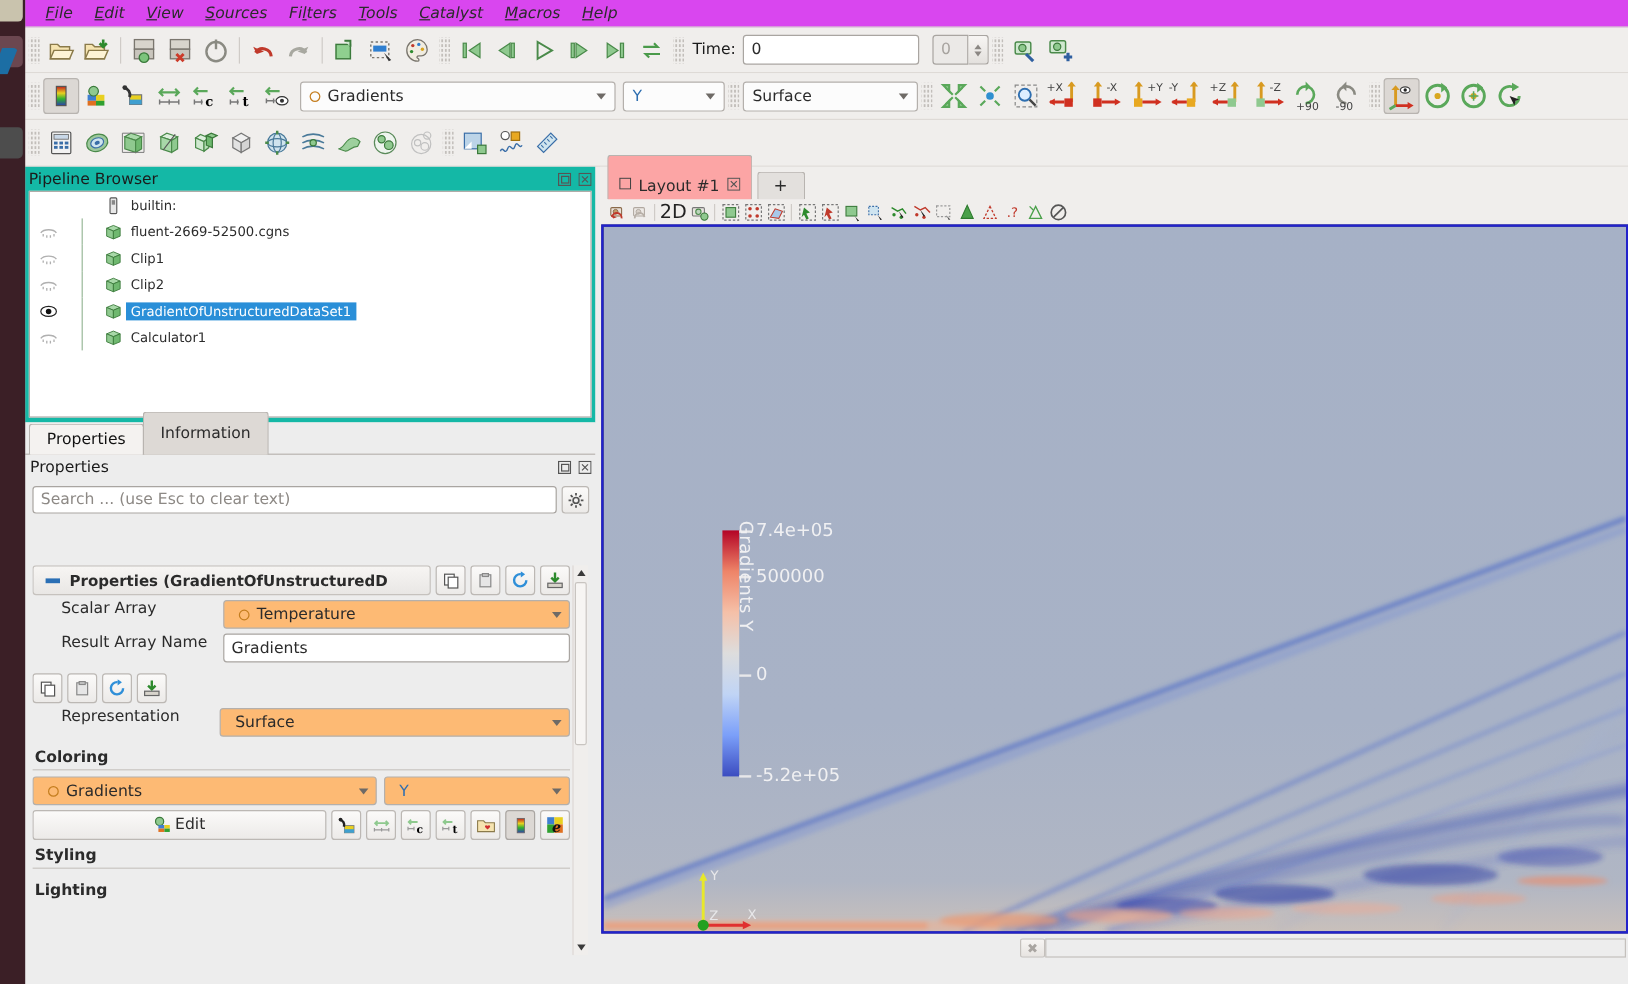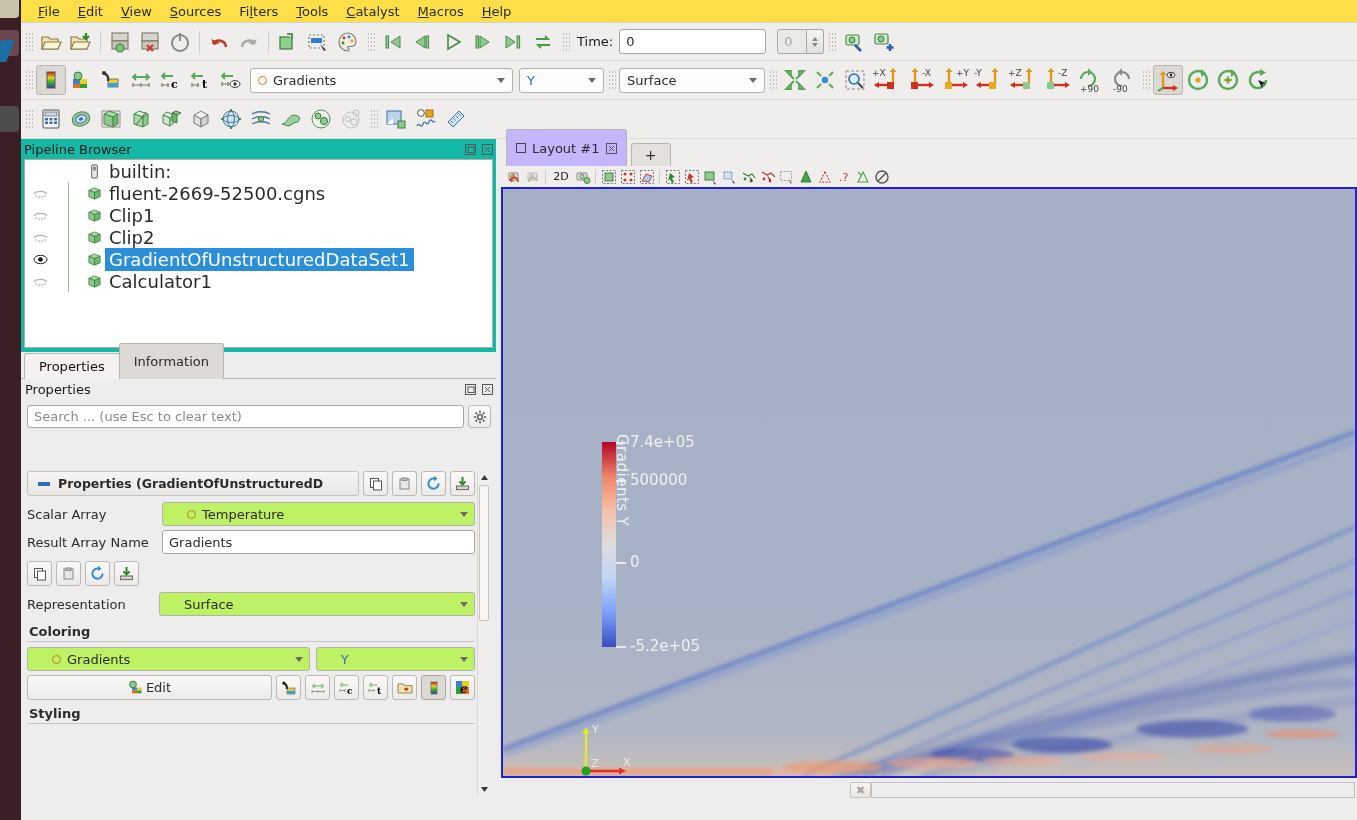--- a/index.html
+++ b/index.html
@@ -7,22 +7,22 @@
     font-family:"DejaVu Sans", sans-serif; font-size:12.5px; color:#2b2b2b; }
   body { background:#ededed; }
 
   
   #launcher { position:absolute; left:0; top:0; width:21px; height:820px;
     background:#3b1f26; z-index:50; }
   .lnch-ico { position:absolute; left:-7px; width:26px; height:26px; border-radius:4px; }
 
   
   #menubar { position:absolute; left:21px; top:0; width:1336px; height:23px;
-    background:#fde047; border-bottom:1px solid #d6d2ce; display:flex; align-items:center;
-    padding-left:8px; }
+    background:#d946ef; border-bottom:1px solid #d6d2ce; display:flex; align-items:center;
+    padding-left:8px;font-style:italic; }
   .menu-item { padding:2px 9px; font-size:13px; color:#2b2b2b; cursor:default; }
   .menu-item u { text-decoration:underline; }
 
   
   .tbrow { position:absolute; left:21px; width:1336px; background:#f0eeec;
     border-bottom:1px solid #dedad6; display:flex; align-items:center; }
   #tb1 { top:23px; height:38px; }
   #tb2 { top:61px; height:39px; }
   #tb3 { top:100px; height:39px; }
   .grip { width:9px; height:22px; margin:0 3px; flex:none;
@@ -58,21 +58,21 @@
 
   
   #pipe { position:absolute; left:21px; top:139px; width:475px; height:213px; background:#14b8a6; }
   .dock-title { height:20px; display:flex; align-items:center; padding:0 2px 0 3px;
     font-size:13px; color:#1b1b1b; }
   .dock-title .t { flex:1; }
   .dockbtn { width:14px; height:14px; margin-left:3px; display:flex; align-items:center;
     justify-content:center; cursor:default; }
   .pipe-body { position:absolute; left:3px; top:20px; right:3px; bottom:4px;
     background:#fff; border:1px solid #b0acа8; border:1px solid #b0aca8; overflow:hidden; }
-  .prow { height:22px; display:flex; align-items:center; padding-left:4px; font-size:18px;
+  .prow { height:22px; display:flex; align-items:center; padding-left:4px; font-size:11px;
     position:relative; cursor:default; }
   .prow .eye { width:22px; display:flex; justify-content:center; flex:none; }
   .prow .ind { width:36px; flex:none; position:relative; height:22px; }
   .prow .nm { padding:1px 4px; white-space:nowrap; }
   .prow.sel .nm { background:#2a8fd8; color:#fff; }
   .cubeico { width:15px; height:15px; flex:none; margin-right:3px; }
 
   
   #props { position:absolute; left:21px; top:352px; width:475px; height:448px; background:#ededed; }
   .tabs { display:flex; height:27px; align-items:flex-end; padding-left:3px; }
@@ -95,24 +95,24 @@
 
   .scrollarea { position:absolute; left:6px; right:6px; top:119px; bottom:4px; overflow:hidden; }
   .secthead { display:flex; align-items:center; gap:4px; margin-bottom:4px; }
   .secthead .hd { flex:1; height:25px; border:1px solid #c6c2be; border-radius:3px;
     background:linear-gradient(#f7f5f3,#e9e7e5); display:flex; align-items:center;
     padding:0 6px; font-weight:bold; font-size:12.5px; overflow:hidden; white-space:nowrap; }
   .minus { width:12px; height:4px; background:#2a6fb5; margin-right:8px; margin-left:4px; flex:none; }
   .sqbtn { width:25px; height:25px; border:1px solid #bcb8b4; border-radius:3px;
     background:linear-gradient(#fbfaf9,#eceae8); display:flex; align-items:center;
     justify-content:center; flex:none; }
-  .frow { display:flex; align-items:center; height:28px; }
+  .frow { display:flex; height:28px;margin-left:24px; }
   .frow .lab { font-size:13px; }
-  .fcombo { height:24px; background:#bef264; border:1px solid #b4b0ac; border-radius:3px;
-    display:flex; align-items:center; padding:0 3px 0 24px; font-size:13px; }
+  .fcombo { height:24px; background:#fdba74; border:1px solid #b4b0ac; border-radius:3px;
+    display:flex; align-items:center; padding:0 3px 0 12px; font-size:13px; }
   .finput { height:24px; background:#fff; border:1px solid #a9a5a1; border-radius:3px;
     display:flex; align-items:center; padding:0 6px; font-size:13px; }
   .grouplab { font-weight:bold; font-size:13px; padding:6px 0 2px 2px; }
   .rule { height:1px; background:#c9c5c1; margin:0 0 5px 0; }
   .colorbtns { display:flex; gap:4px; margin-top:4px; }
   .cbtn { width:25px; height:25px; border:1px solid #bcb8b4; border-radius:3px;
     background:linear-gradient(#fbfaf9,#eceae8); display:flex; align-items:center;
     justify-content:center; flex:none; }
   .cbtn.on { background:#dcd8d4; border-color:#aaa6a2; }
   .editbtn { flex:1; height:25px; border:1px solid #bcb8b4; border-radius:3px;
@@ -124,22 +124,22 @@
   .slider .knob { position:absolute; width:13px; height:13px; border-radius:50%;
     background:#fdfdfd; border:1px solid #8e8a86; }
   .vscroll { position:absolute; right:0; top:0; width:13px; bottom:0; background:#f0eeec;
     border-left:1px solid #dcd8d4; }
   .vsbtn { height:13px; display:flex; align-items:center; justify-content:center; }
   .vsthumb { position:absolute; left:1px; right:1px; background:#f7f5f3; border:1px solid #c8c4c0; border-radius:2px; }
 
   
   #viewarea { position:absolute; left:500px; top:139px; width:857px; height:661px; background:#f0eeec; }
   .lay-tabs { display:flex; height:27px; align-items:flex-end; padding-left:6px; }
-  .lay-tab { height:25px; padding:18px 9px; display:flex; align-items:center; gap:6px; font-size:13px;
-    border:1px solid #b8b4b0; border-bottom:none; border-radius:3px 3px 0 0; background:#c4b5fd; }
+  .lay-tab { height:25px; padding:18px 9px; display:flex; gap:6px; font-size:13px;
+    border:1px solid #b8b4b0; border-bottom:none; border-radius:3px 3px 0 0; background:#fca5a5; }
   .lay-plus { height:23px; width:40px; display:flex; align-items:center; justify-content:center;
     border:1px solid #b8b4b0; border-bottom:none; border-radius:3px 3px 0 0; background:#e3e0dd;
     margin-left:4px; font-size:14px; }
   .vtool { height:21px; display:flex; align-items:center; padding-left:4px; background:#f0eeec; }
   .vbtn { width:19px; height:19px; display:flex; align-items:center; justify-content:center; flex:none; }
   #render { position:absolute; left:1px; top:48px; right:0; bottom:22px;
     background:#565a6e; border:2px solid #2222cc; overflow:hidden; }
   #statusbar { position:absolute; left:0; bottom:0; width:100%; height:20px;
     background:#ededed; display:flex; align-items:center; }
   .sb-x { width:21px; height:16px; border:1px solid #c4c0bc; border-radius:2px;
@@ -951,20 +951,21 @@
               <rect x="7" y="7" width="7" height="7" fill="#e07020"></rect>
               <text x="5" y="13" font-size="12" font-family="DejaVu Serif" font-style="italic" font-weight="bold" fill="#111">e</text>
             </svg>
           </div>
       </div>
 
       <div class="grouplab">Styling</div>
       <div class="rule"></div>
 
 
+      <div class="grouplab">Lighting</div>
     </div>
 
     <div class="vscroll">
       <div class="vsbtn">
         <svg width="9" height="7" viewBox="0 0 9 7">
             <path d="M4.5 1L8 6H1z" fill="#3a3a3a"></path>
           </svg>
         </div>
       <div class="vsthumb" style="top:14px;height:136px"></div>
       <div class="vsbtn" style="position:absolute;bottom:0;left:0;right:0">
@@ -1001,21 +1002,21 @@
         </svg>
       </div>
     <div class="vbtn">
       <svg width="16" height="16" viewBox="0 0 16 16">
           <rect x="3" y="4" width="9" height="7" rx="1" fill="#eeeae6" stroke="#b0a8a0" stroke-width=".9"></rect>
           <circle cx="7" cy="7.5" r="2" fill="#d8d0c8" stroke="#b0a8a0" stroke-width=".8"></circle>
           <path d="M4 13a4 4 0 0 1 8-1" fill="none" stroke="#b8b0a8" stroke-width="1.6"></path>
         </svg>
       </div>
     <div class="sep" style="height:14px;margin:0 3px"></div>
-    <div class="vbtn" style="width:24px;font-size:11px;color:#222">2D</div>
+    <div class="vbtn" style="width:24px;font-size:16px;color:#222">2D</div>
     <div class="vbtn">
       <svg width="16" height="16" viewBox="0 0 16 16">
           <rect x="2" y="4" width="10" height="7" rx="1" fill="#e8e4e0" stroke="#777" stroke-width=".9"></rect>
           <circle cx="7" cy="7.5" r="2.2" fill="#bcd4bc" stroke="#4a8a4a" stroke-width=".9"></circle>
           <circle cx="12" cy="11.5" r="3" fill="#8fc98f" stroke="#3b7a3b" stroke-width=".9"></circle>
         </svg>
       </div>
     <div class="sep" style="height:14px;margin:0 3px"></div>
     <div class="vbtn">
       <svg width="16" height="16" viewBox="0 0 16 16">

